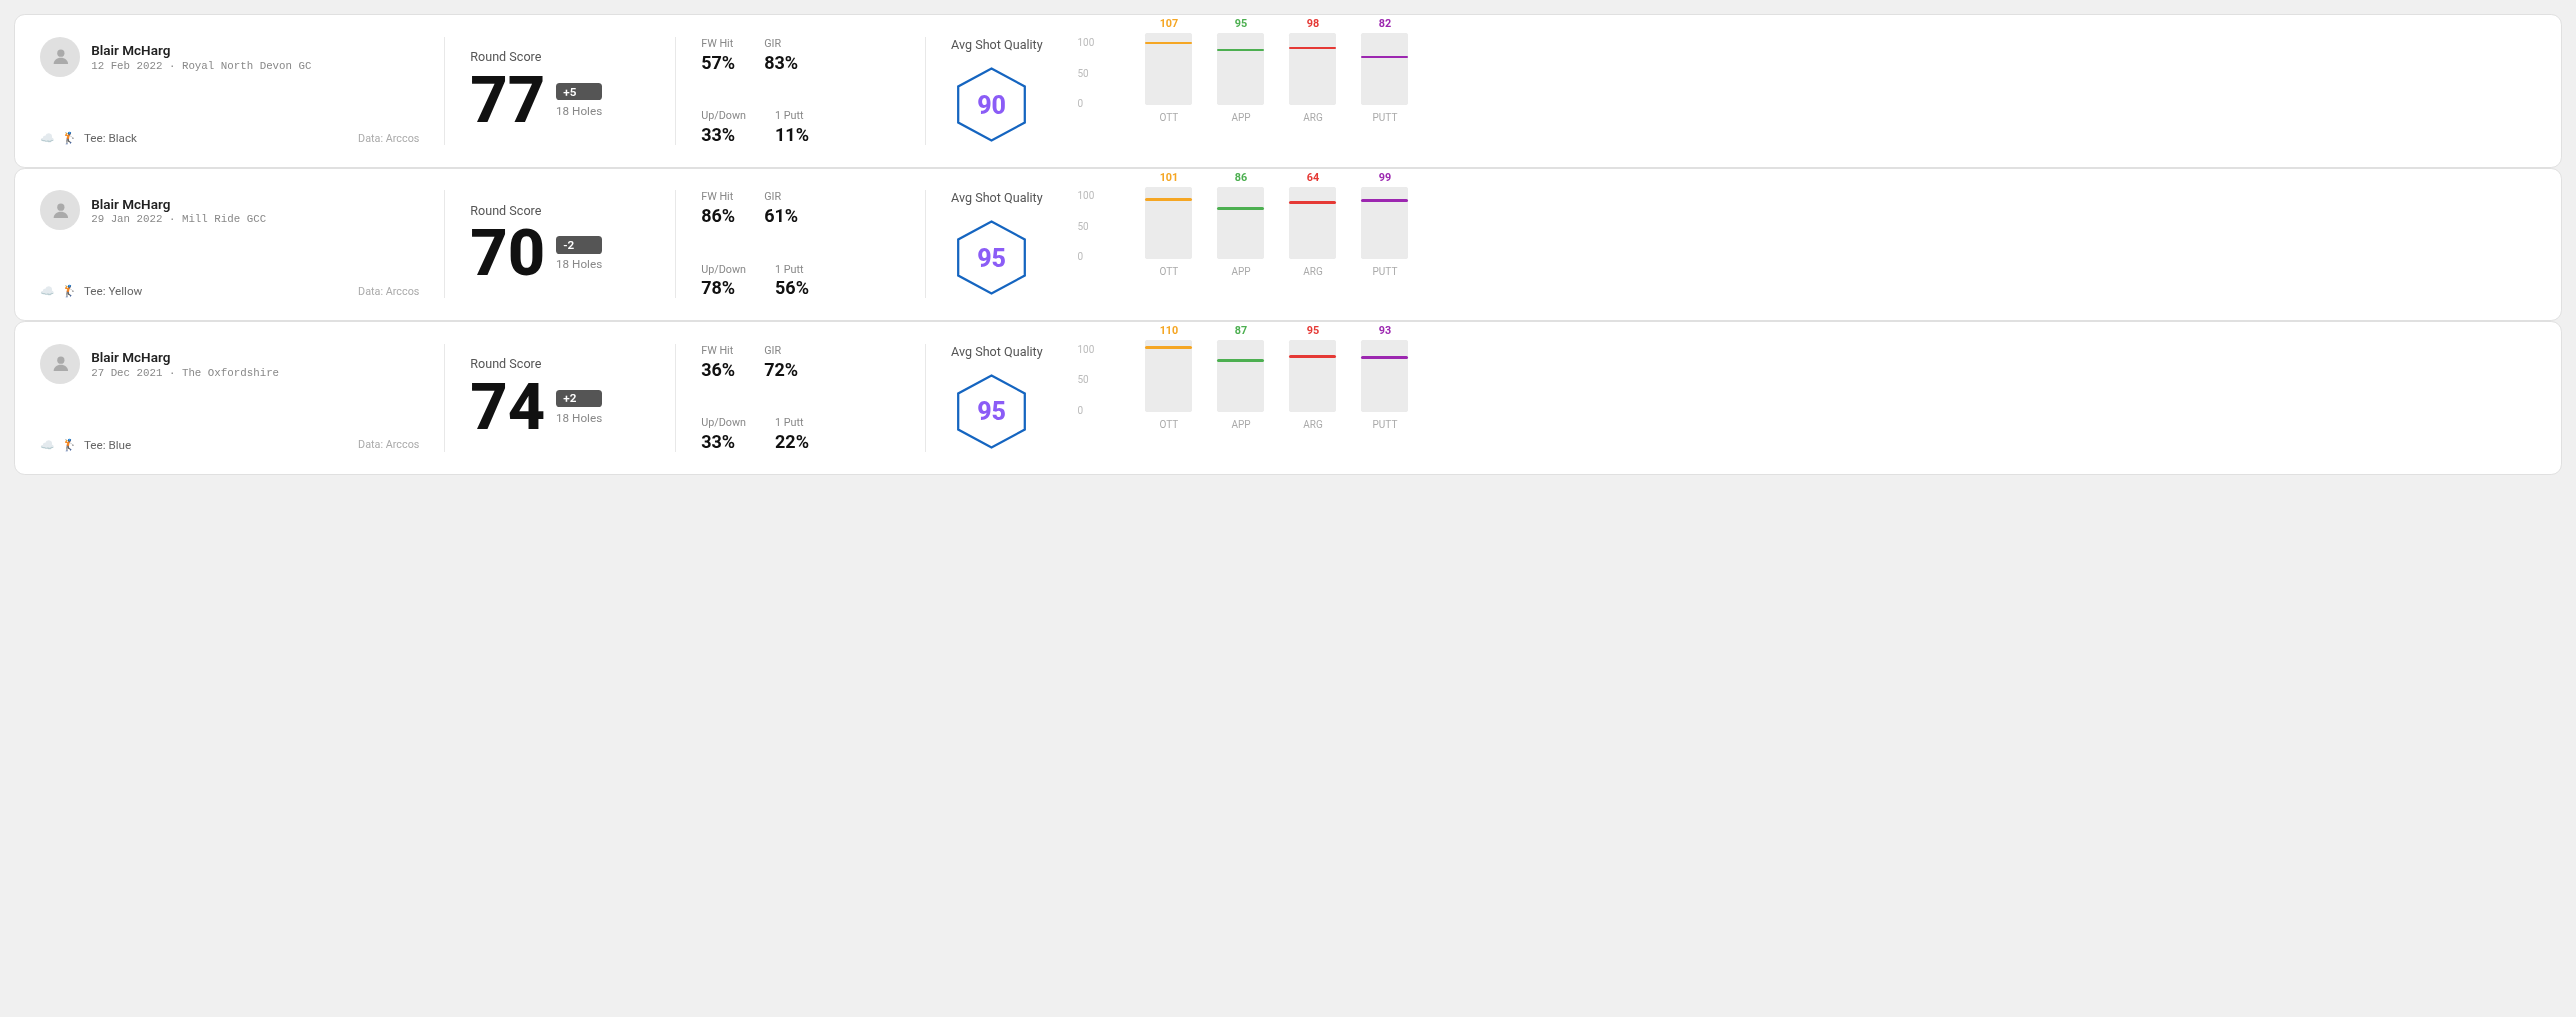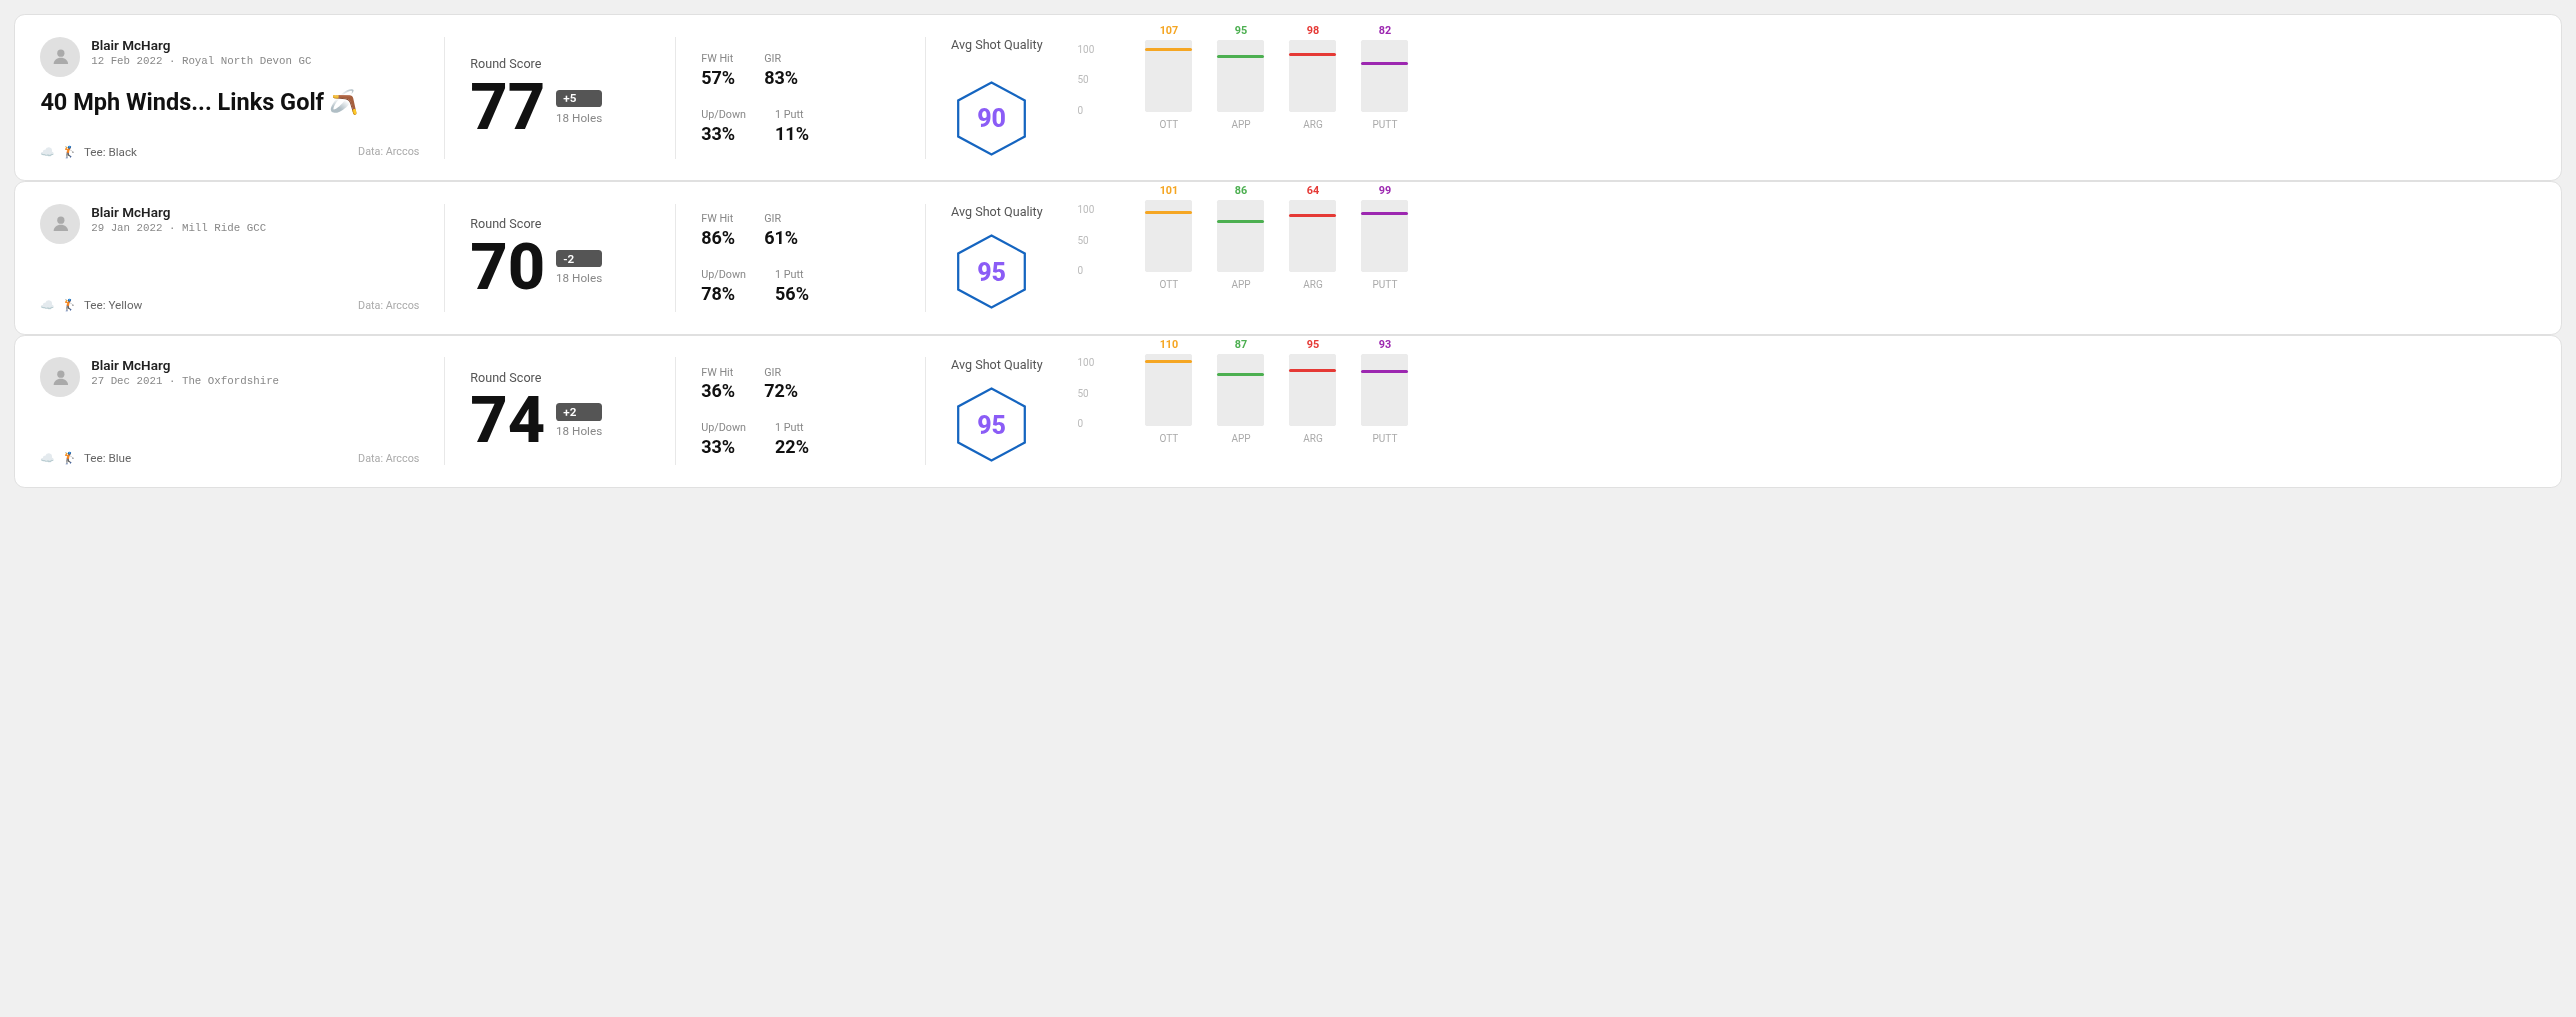--- a/index.html
+++ b/index.html
@@ -22,20 +22,21 @@
     }
     .left-section {
       width: 379px;
       min-width: 379px;
       display: flex;
       flex-direction: column;
       justify-content: space-between;
     }
     .user-info {
       display: flex;
+      align-items: center;
       gap: 10.8px;
       margin-bottom: 10.8px;
     }
     .avatar {
       width: 40px;
       height: 40px;
       border-radius: 50%;
       background: #e0e0e0;
       display: flex;
       align-items: center;
@@ -121,21 +122,21 @@
     }
     .holes-label {
       font-size: 11.7px;
       color: #888;
     }
     .stats-section {
       width: 199px;
       min-width: 199px;
       display: flex;
       flex-direction: column;
-      justify-content: center;
+      justify-content: space-between;
       gap: 20px;
     }
     .stat-row {
       display: flex;
       gap: 29px;
     }
     .stat-item .stat-label {
       font-size: 10.8px;
       color: #888;
       margin-bottom: 1.8px;
@@ -267,23 +268,20 @@
               <svg width="21.7" height="21.7" viewBox="0 0 24 24" fill="#aaa">
                 <circle cx="12" cy="8" r="4"></circle>
                 <path d="M4 20c0-4 3.6-7 8-7s8 3 8 7"></path>
               </svg>
             </div>
             <div class="user-meta">
               <div class="name">Blair McHarg</div>
               <div class="date-venue">12 Feb 2022 · Royal North Devon GC</div>
             </div>
           </div>
-          <div class="round-title">
-            40 Mph Winds... Links Golf 🪃
-          </div>
         </div>
         <div class="tee-footer">
           <div class="tee-info">
             <span>☁️</span>
             <span>🏌️</span>
             <span>Tee: Black</span>
           </div>
           <span class="data-source">Data: Arccos</span>
         </div>
       </div>

